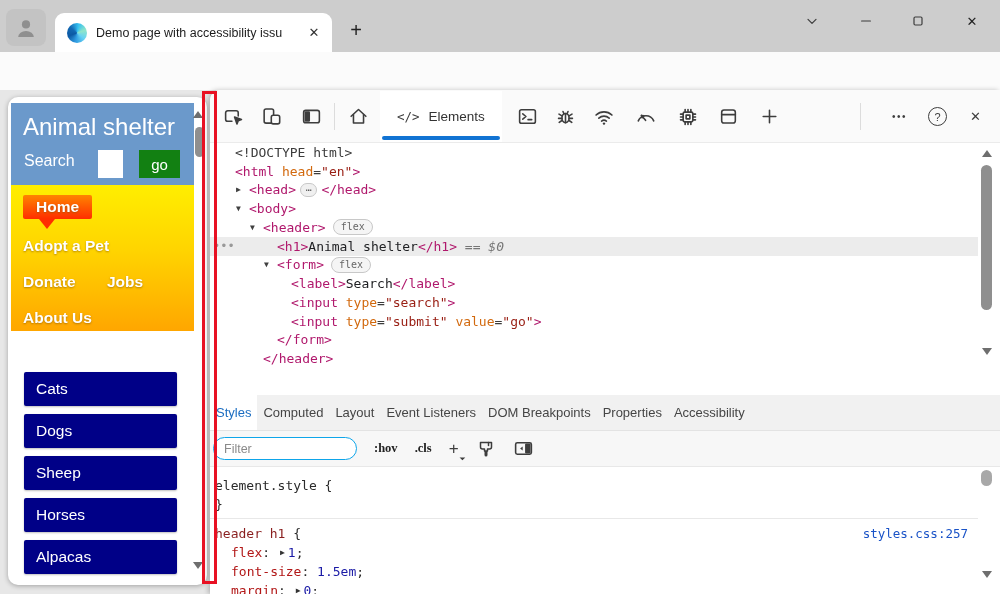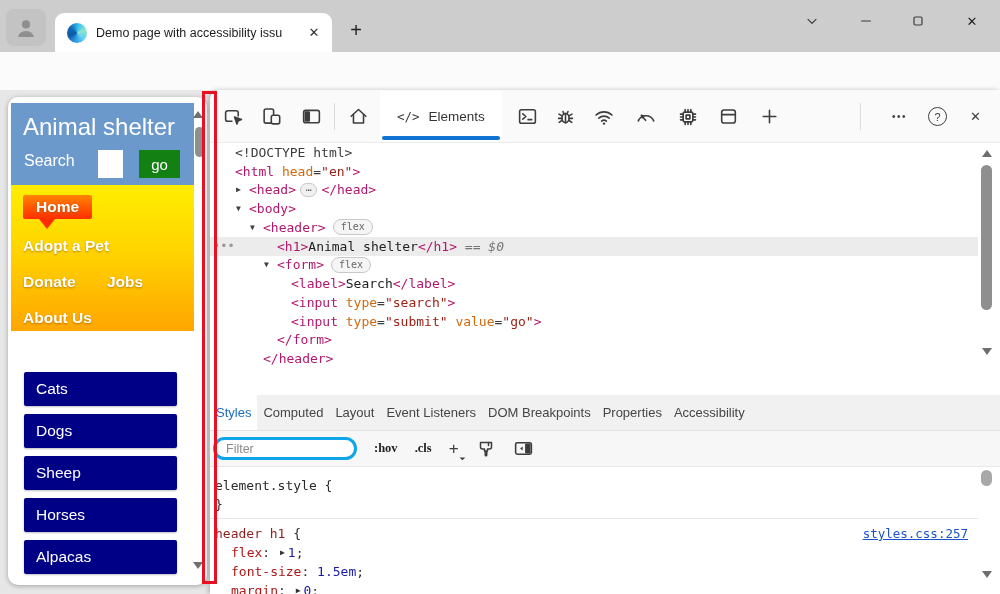--- a/index.html
+++ b/index.html
@@ -108,39 +108,39 @@
 
   
   .dt-tabs { position:absolute; left:0; top:305px; width:790px; height:36px; background:#f1f1f1;
              border-bottom:1px solid #e3e3e3; display:flex; align-items:stretch; font-size:13px; color:#454545; }
   .dt-tab { display:flex; align-items:center; padding:0 6px; white-space:nowrap; }
   .dt-tab.active { background:#fff; color:#1b6dc1; }
 
   
   .filter-bar { position:absolute; left:0; top:341px; width:790px; height:36px; background:#f7f7f7;
                 border-bottom:1px solid #e8e8e8; display:flex; align-items:center; }
-  .filter-input { margin-left:3px; width:144px; height:23px; border:3px solid #0ea5e9; border-radius:12px;
+  .filter-input { margin-left:3px; width:144px; height:23px; border:1px solid #0ea5e9; border-radius:12px;
                   padding:0 10px; font-size:12.5px; color:#737373; background:#fff; font-family:"Liberation Sans",sans-serif; }
   .filter-input::placeholder { color:#8a8a8a; }
   .state-btn { margin-left:17px; font-family:Liberation Serif, serif; font-size:12.5px; font-weight:700; color:#222; }
   .fb-ic { margin-left:17px; display:flex; align-items:center; justify-content:center; color:#3d3d3d; }
   .plus-caret { position:relative; font-size:17px; font-weight:300; color:#3d3d3d; }
   .plus-caret::before { content:"+"; }
   .plus-caret::after { content:""; position:absolute; right:-6px; bottom:1px; border-left:4px solid transparent;
                        border-top:4px solid transparent; border-right:4px solid #3d3d3d; transform:rotate(45deg); }
 
   
   .styles-pane { position:absolute; left:0; top:377px; width:768px; height:127px; background:#fff; overflow:hidden;
                  font-family:"DejaVu Sans Mono", monospace; font-size:13px; color:#222; padding-top:9px; }
   .sp-row { height:19px; display:flex; align-items:center; padding-left:5px; white-space:pre; }
   .sp-divider { height:1px; background:#e8e8e8; margin:4px 0 5px 0; }
   .sp-selector { color:#8a1f1f; }
   .sp-inline-selector { color:#2b2b2b; }
   .sp-brace { color:#2b2b2b; }
-  .sp-link { margin-left:auto; margin-right:10px; color:#1a53c7; text-decoration:underline; font-size:12.5px;text-align:right; }
+  .sp-link { margin-left:auto; margin-right:10px; color:#1a53c7; font-size:12.5px;text-align:right; }
   .prop-row { padding-left:21px; }
   .prop-name { color:#b21717; } .prop-value { color:#1a1aa6; }
   .prop-arrow { font-size:8px; color:#333; margin:0 3px 0 2px; }
 
   
   .red-box { position:absolute; left:202px; top:91px; width:15px; height:493px; border:3px solid #e81123; z-index:50; }
 
   svg.ic { stroke:#3d3d3d; fill:none; stroke-width:1.5; stroke-linecap:round; stroke-linejoin:round; }
 </style>
 </head>

